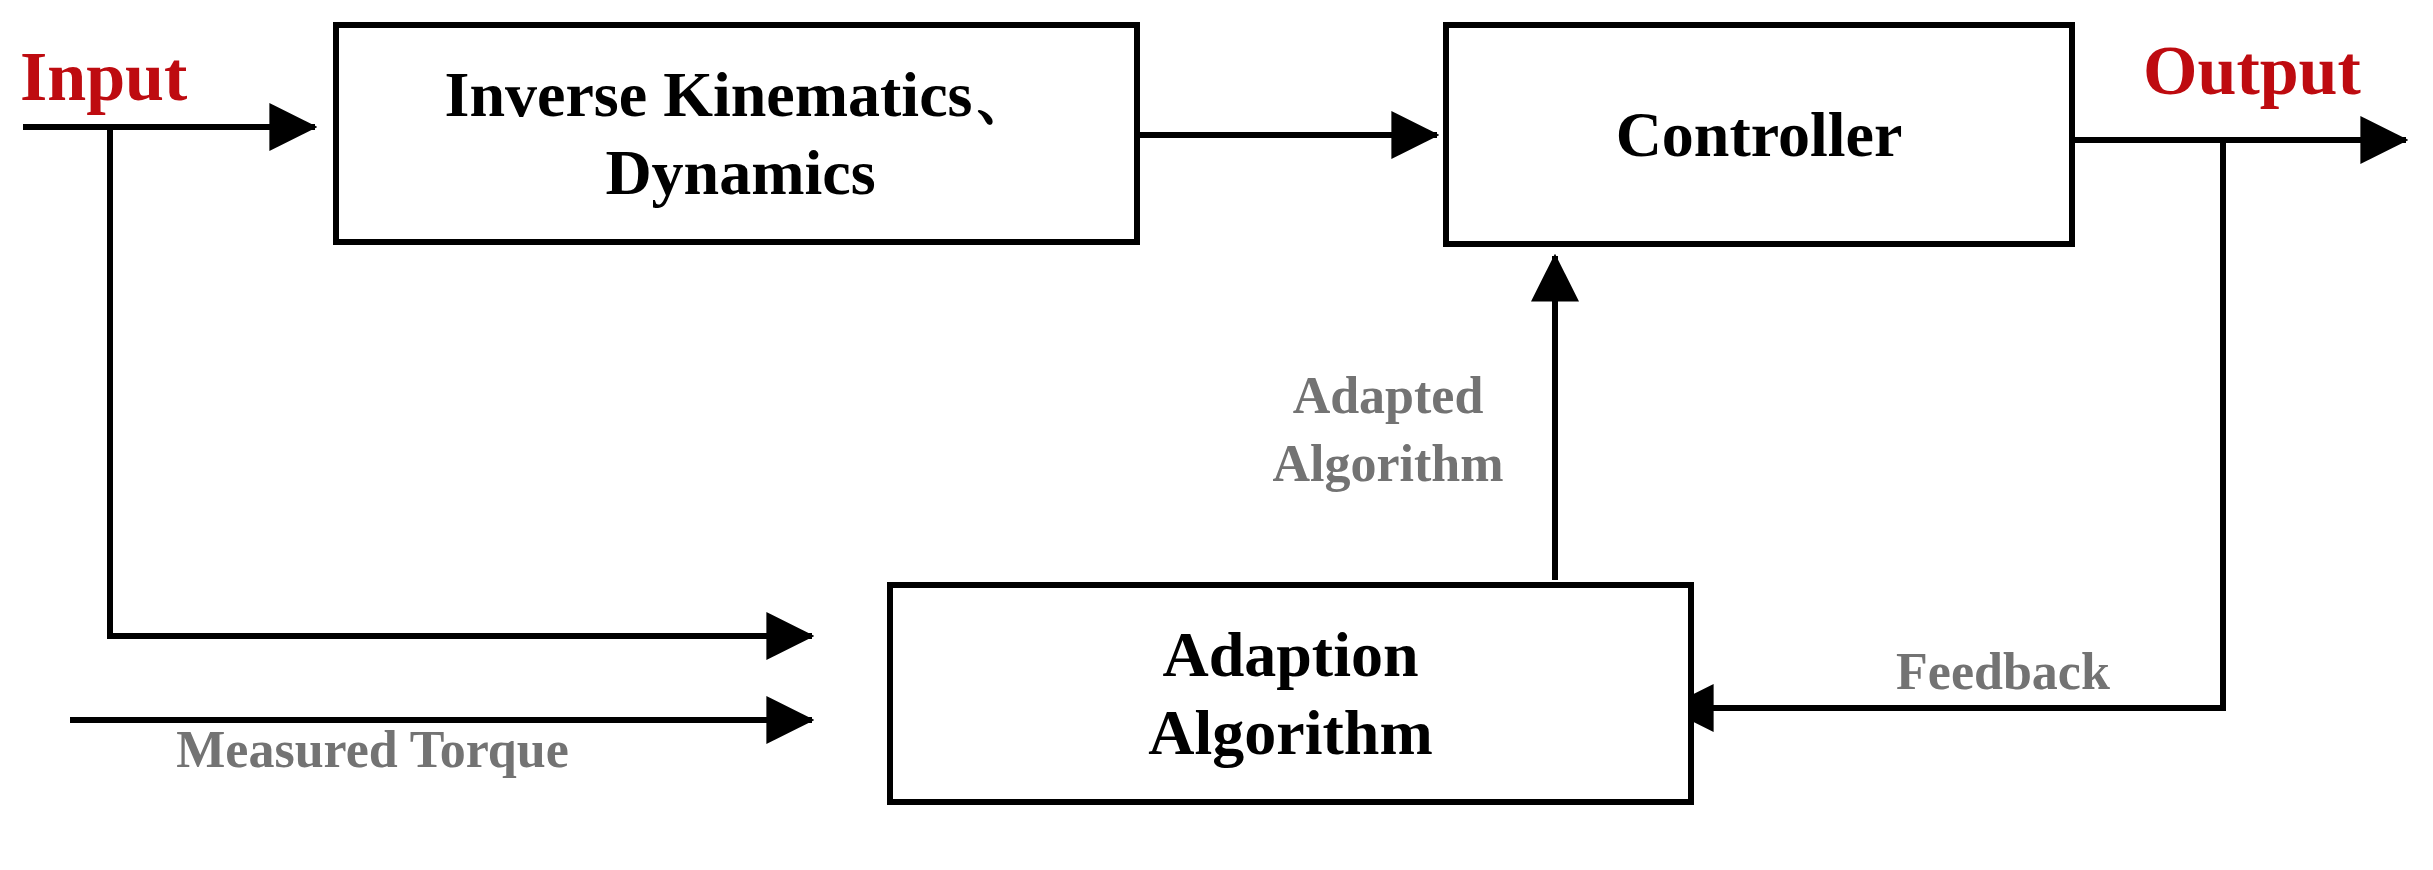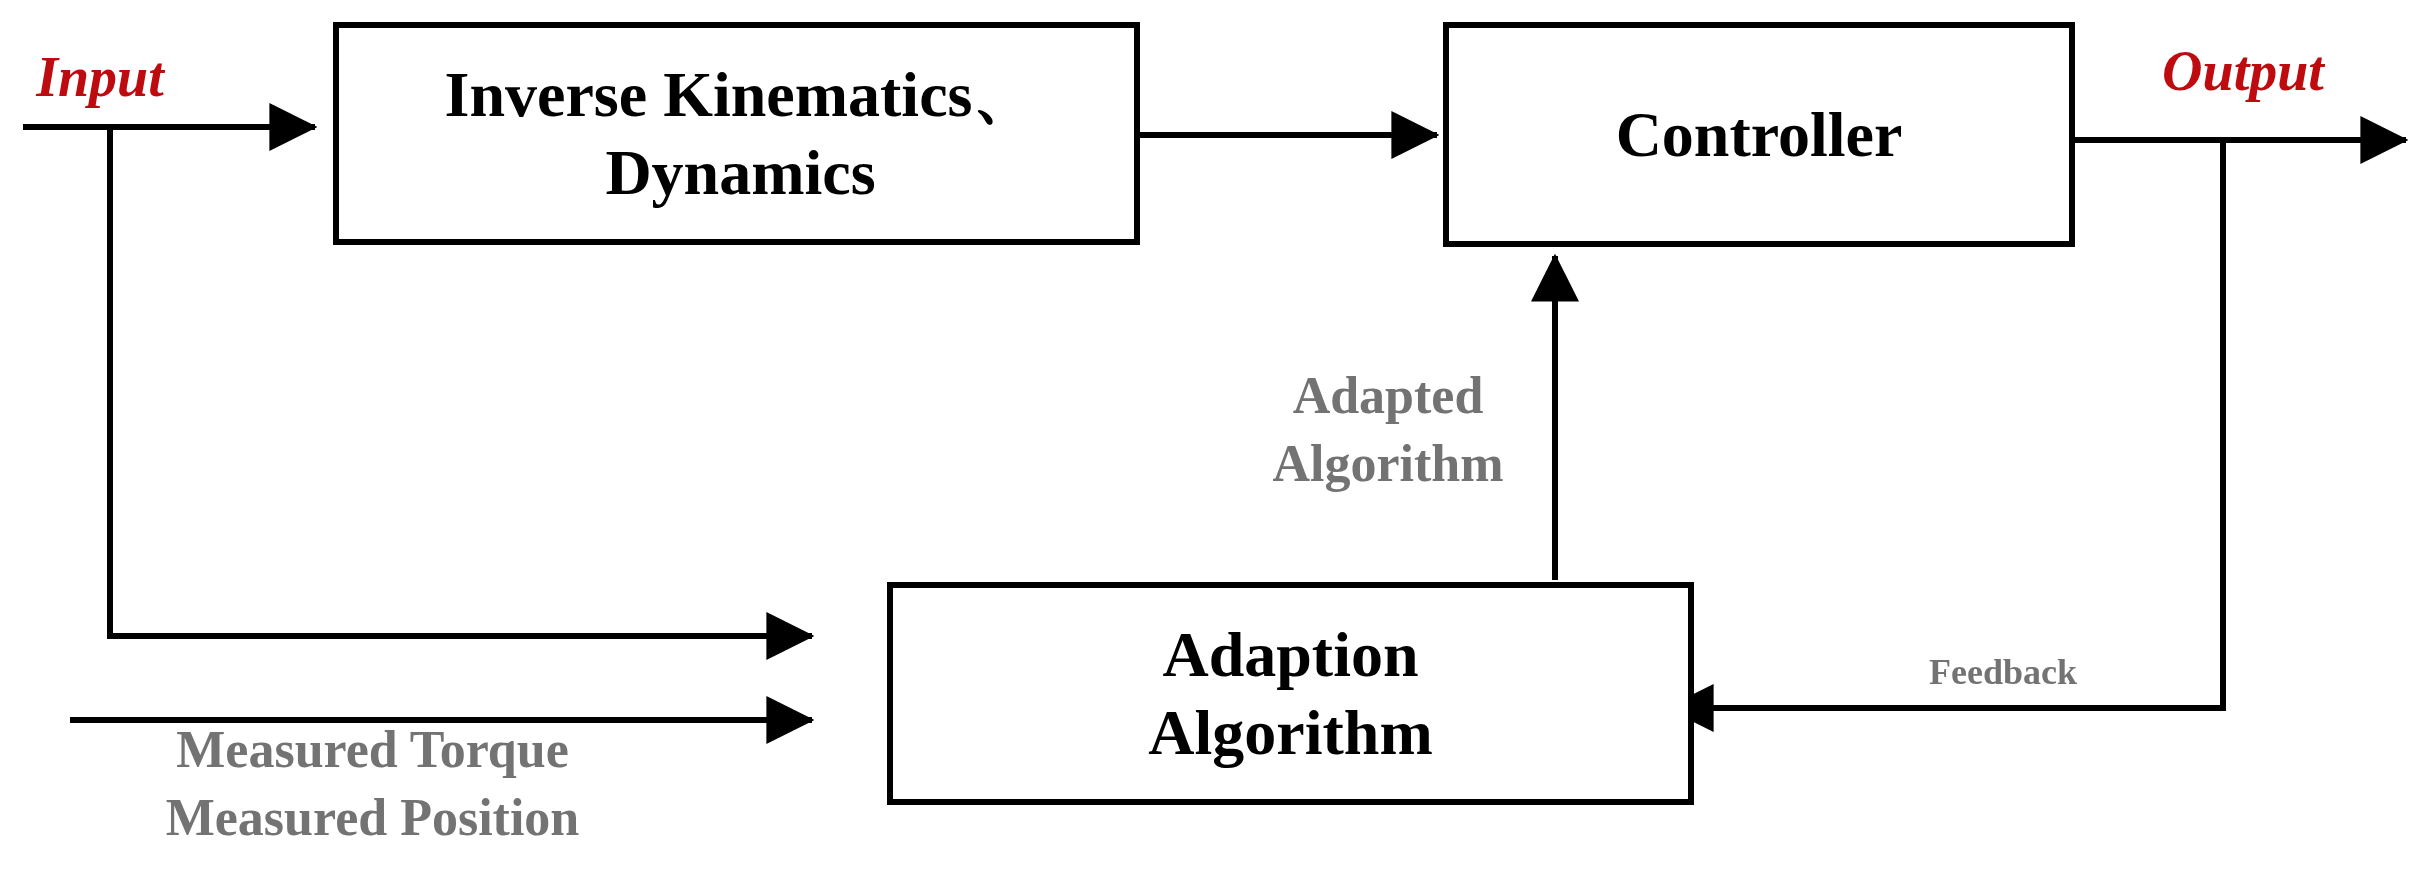--- a/index.html
+++ b/index.html
@@ -42,25 +42,25 @@
   .block-controller{ left: 1443px; top: 22px;  width: 632px; height: 225px; }
   .block-adaption  { left: 887px;  top: 582px; width: 807px; height: 223px; }
 
   .lbl {
     position: absolute;
     font-weight: bold;
     color: #737373;
     text-align: center;
     white-space: nowrap;
   }
-  .lbl-red { color: var(--label-red, #be0b10); font-size: 56px; line-height: 62px; font-style: italic; }
+  .lbl-red { color: var(--label-red, #be0b10); font-size: 70px; line-height: 62px; }
   .lbl-input    { left: 20px;   top: 46px;  width: 160px; }
   .lbl-output   { left: 2143px; top: 40px;  width: 200px; }
   .lbl-adapted  { left: 1230px; top: 362px; width: 316px; font-size: 52px; line-height: 68px; }
-  .lbl-feedback { left: 1878px; top: 642px; width: 250px; font-size: 36px; line-height: 60px; }
+  .lbl-feedback { left: 1878px; top: 642px; width: 250px; font-size: 52px; line-height: 60px; }
   .lbl-measured { left: 155px;  top: 716px; width: 435px; font-size: 52px; line-height: 68px; }
 </style>
 </head>
 <body>
 
 <div class="stage">
 
   <svg class="connectors" viewBox="0 0 2433 870" xmlns="http://www.w3.org/2000/svg">
     <defs>
       <marker id="arrow" viewBox="0 0 10 10" refX="9.5" refY="5" markerWidth="8" markerHeight="8" orient="auto" markerUnits="strokeWidth">
@@ -103,16 +103,15 @@
 
   <div class="lbl lbl-adapted">
     <div>Adapted</div>
     <div>Algorithm</div>
   </div>
 
   <div class="lbl lbl-feedback">Feedback</div>
 
   <div class="lbl lbl-measured">
     <div>Measured Torque</div>
-    <div>Measured Position</div>
   </div>
 
 </div>
 
 </body></html>

